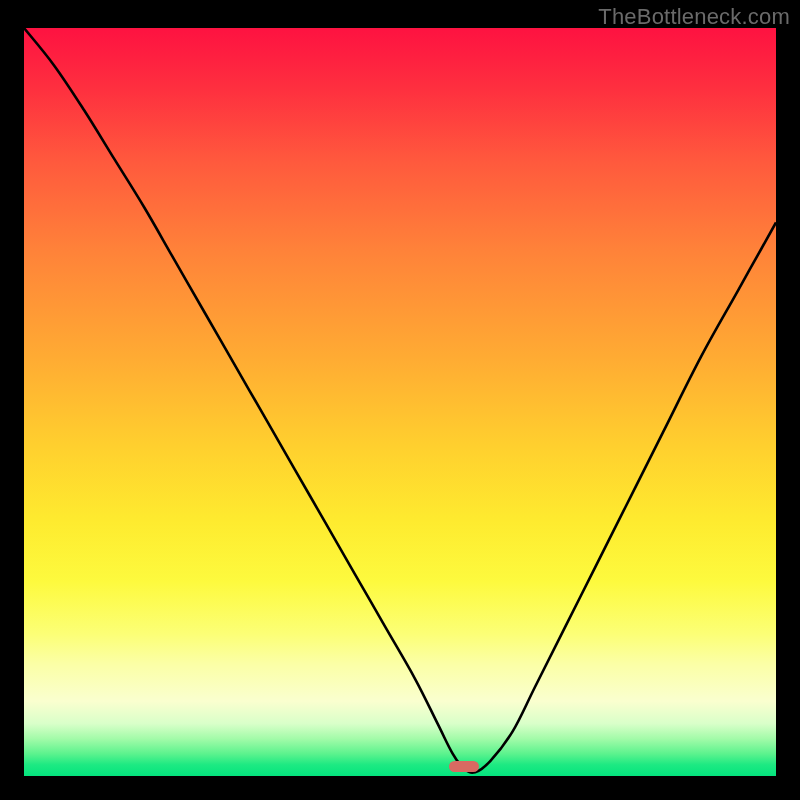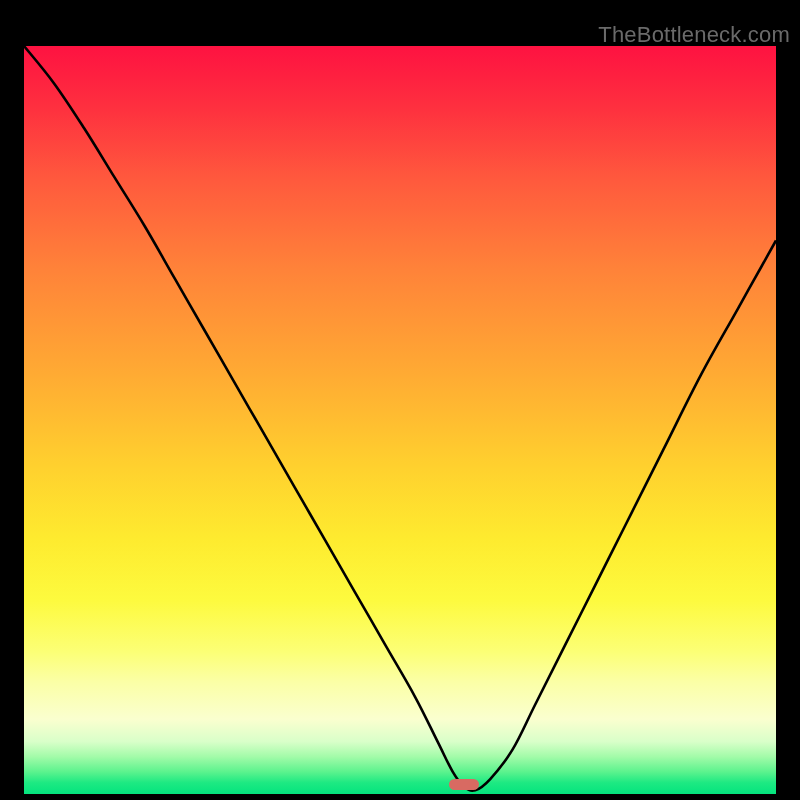--- a/index.html
+++ b/index.html
@@ -9,21 +9,20 @@
     height: 800px;
     background: #000;
     overflow: hidden;
     font-family: Arial, Helvetica, sans-serif;
   }
   .frame {
     position: relative;
     width: 800px;
     height: 662px;
     background: #000;
-    margin-top: 18px;
   }
   .watermark {
     position: absolute;
     top: 4px;
     right: 10px;
     color: #6a6a6a;
     font-size: 22px;
     font-weight: 500;
     letter-spacing: 0.2px;
     z-index: 4;

